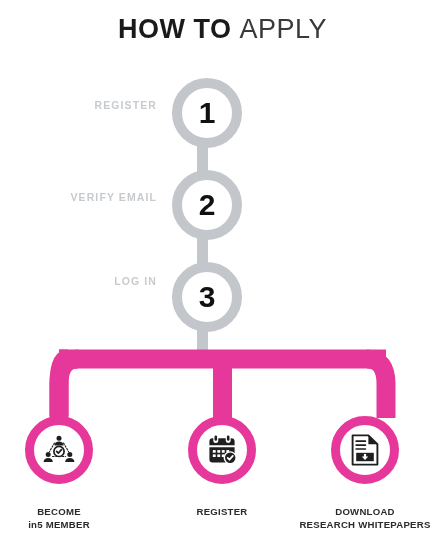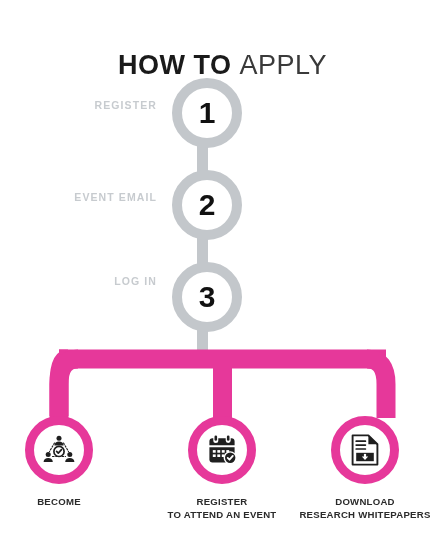--- a/index.html
+++ b/index.html
@@ -20,21 +20,20 @@
   .title {
     position: absolute;
     top: 14px;
     left: 0;
     width: 445px;
     text-align: center;
     font-size: 27px;
     letter-spacing: 0.5px;
     color: #1a1a1a;
     white-space: nowrap;
-    margin-top: 36px;
   }
   .title .strong { font-weight: 700; }
   .title .light  { font-weight: 300; color: #3a3a3a; }
 
   
   .stem {
     position: absolute;
     left: 197px;
     width: 11px;
     background: #c3c7cb;
@@ -107,21 +106,21 @@
     border-radius: 50%;
     background: #ffffff;
     box-sizing: content-box;
     display: flex;
     align-items: center;
     justify-content: center;
     position: relative;
     z-index: 2;
   }
   .node-caption {
-    margin-top: 12px;
+    margin-top: 22px;
     font-size: 9.6px;
     font-weight: 700;
     letter-spacing: 0.25px;
     color: #2b2b2b;
     line-height: 1.32;
     white-space: nowrap;
     position: relative;
     left: 0;
   }
   .cap-wide { width: 170px; margin-left: -46px; }
@@ -142,21 +141,21 @@
   <span>1</span>
 </div>
 <div class="step-circle step-2">
   <span>2</span>
 </div>
 <div class="step-circle step-3">
   <span>3</span>
 </div>
 
 <div class="step-label label-1">REGISTER</div>
-<div class="step-label label-2">EVENT EMAIL</div>
+<div class="step-label label-2">VERIFY EMAIL</div>
 <div class="step-label label-3">LOG IN</div>
 
 <svg class="branch" viewBox="0 0 445 120">
 
   <path d="M 59 19 H 386" stroke="#E6389A" stroke-width="19" fill="none" stroke-linecap="butt"></path>
 
   <path d="M 59 19 H 68 Q 59 19 59 44 V 76" stroke="#E6389A" stroke-width="19" fill="none" stroke-linecap="butt"></path>
   <path d="M 78 19 Q 59 19 59 44 V 78" stroke="#E6389A" stroke-width="19" fill="none" stroke-linecap="butt"></path>
 
   <path d="M 222.5 19 V 78" stroke="#E6389A" stroke-width="19" fill="none" stroke-linecap="butt"></path>
@@ -185,20 +184,21 @@
         <path d="M20.5 9 L25.5 17.5"></path>
         <path d="M9.5 22.5 L22.5 22.5"></path>
       </g>
 
       <circle cx="16" cy="17.4" r="5.1" fill="#ffffff" stroke="#1f1f1f" stroke-width="1.7"></circle>
       <path d="M13.6 17.4 L15.3 19.1 L18.5 15.6" stroke="#1f1f1f" stroke-width="1.7" fill="none" stroke-linecap="round" stroke-linejoin="round"></path>
     </svg>
   </div>
   <div class="node-caption">
     <div>BECOME</div>
+    <div>in5 MEMBER</div>
   </div>
 </div>
 
 <div class="node node-2">
   <div class="node-circle">
 
     <svg width="32" height="32" viewBox="0 0 32 32">
       <g fill="#1f1f1f">
         <rect x="8.5" y="1.5" width="2.6" height="5.2" rx="1.3"></rect>
         <rect x="20.9" y="1.5" width="2.6" height="5.2" rx="1.3"></rect>
@@ -216,21 +216,20 @@
         <rect x="15.8" y="20.4" width="2.9" height="2.6"></rect>
       </g>
 
       <circle cx="24.2" cy="23.8" r="6.6" fill="#ffffff"></circle>
       <circle cx="24.2" cy="23.8" r="5.2" fill="#1f1f1f"></circle>
       <path d="M21.7 23.9 L23.5 25.7 L26.8 21.9" stroke="#ffffff" stroke-width="1.8" fill="none" stroke-linecap="round" stroke-linejoin="round"></path>
     </svg>
   </div>
   <div class="node-caption cap-wide">
     <div>REGISTER</div>
-    <div>TO ATTEND AN EVENT</div>
   </div>
 </div>
 
 <div class="node node-3">
   <div class="node-circle">
 
     <svg width="30" height="32" viewBox="0 0 30 32">
       <path d="M2.6 1.4 H18.4 L27.4 10.2 V30.6 H2.6 Z" fill="#ffffff" stroke="#1f1f1f" stroke-width="1.9" stroke-linejoin="round"></path>
       <path d="M18.4 1.4 V10.2 H27.4 Z" fill="#1f1f1f"></path>
       <g stroke="#1f1f1f" stroke-width="1.7" stroke-linecap="round">

